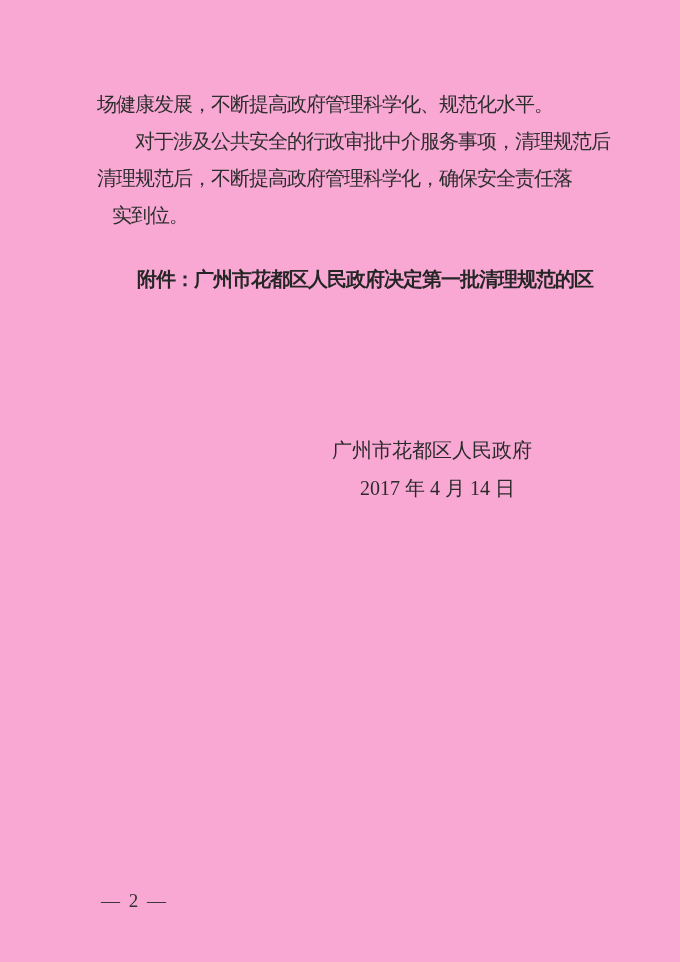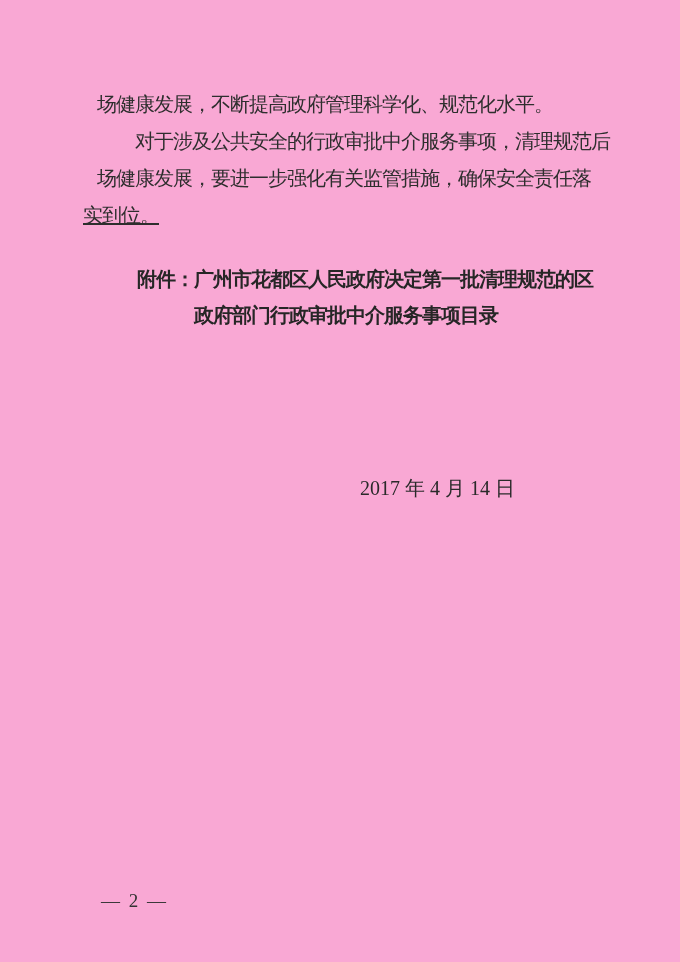--- a/index.html
+++ b/index.html
@@ -42,26 +42,26 @@
 </style>
 </head>
 <body>
 
 <div class="page">
 
   <div class="line body-line" style="left:97px;  top:91px;">场健康发展，不断提高政府管理科学化、规范化水平。</div>
 
   <div class="line body-line" style="left:135px; top:128px;">对于涉及公共安全的行政审批中介服务事项，清理规范后</div>
 
-  <div class="line body-line" style="left:97px;  top:165px;">场健康发展，要进一步强化有关监管措施，确保安全责任落</div>
+  <div class="line body-line" style="left:97px;  top:165px;">清理规范后，不断提高政府管理科学化，确保安全责任落</div>
 
-  <div class="line body-line" style="left:83px;  top:202px;text-decoration:underline;">实到位。</div>
+  <div class="line body-line" style="left:112px;  top:202px;">实到位。</div>
 
   <div class="line attachment-line" style="left:137px; top:266px;">附件：广州市花都区人民政府决定第一批清理规范的区</div>
 
-  <div class="line attachment-line" style="left:194px; top:302px;">政府部门行政审批中介服务事项目录</div>
 
+  <div class="line signature-line" style="left:332px; top:437px;">广州市花都区人民政府</div>
 
   <div class="line signature-line" style="left:360px; top:475px;">2017 年 4 月 14 日</div>
 
   <div class="line footer-line" style="left:101px; top:888px;">— 2 —</div>
 
 </div>
 
 </body></html>

